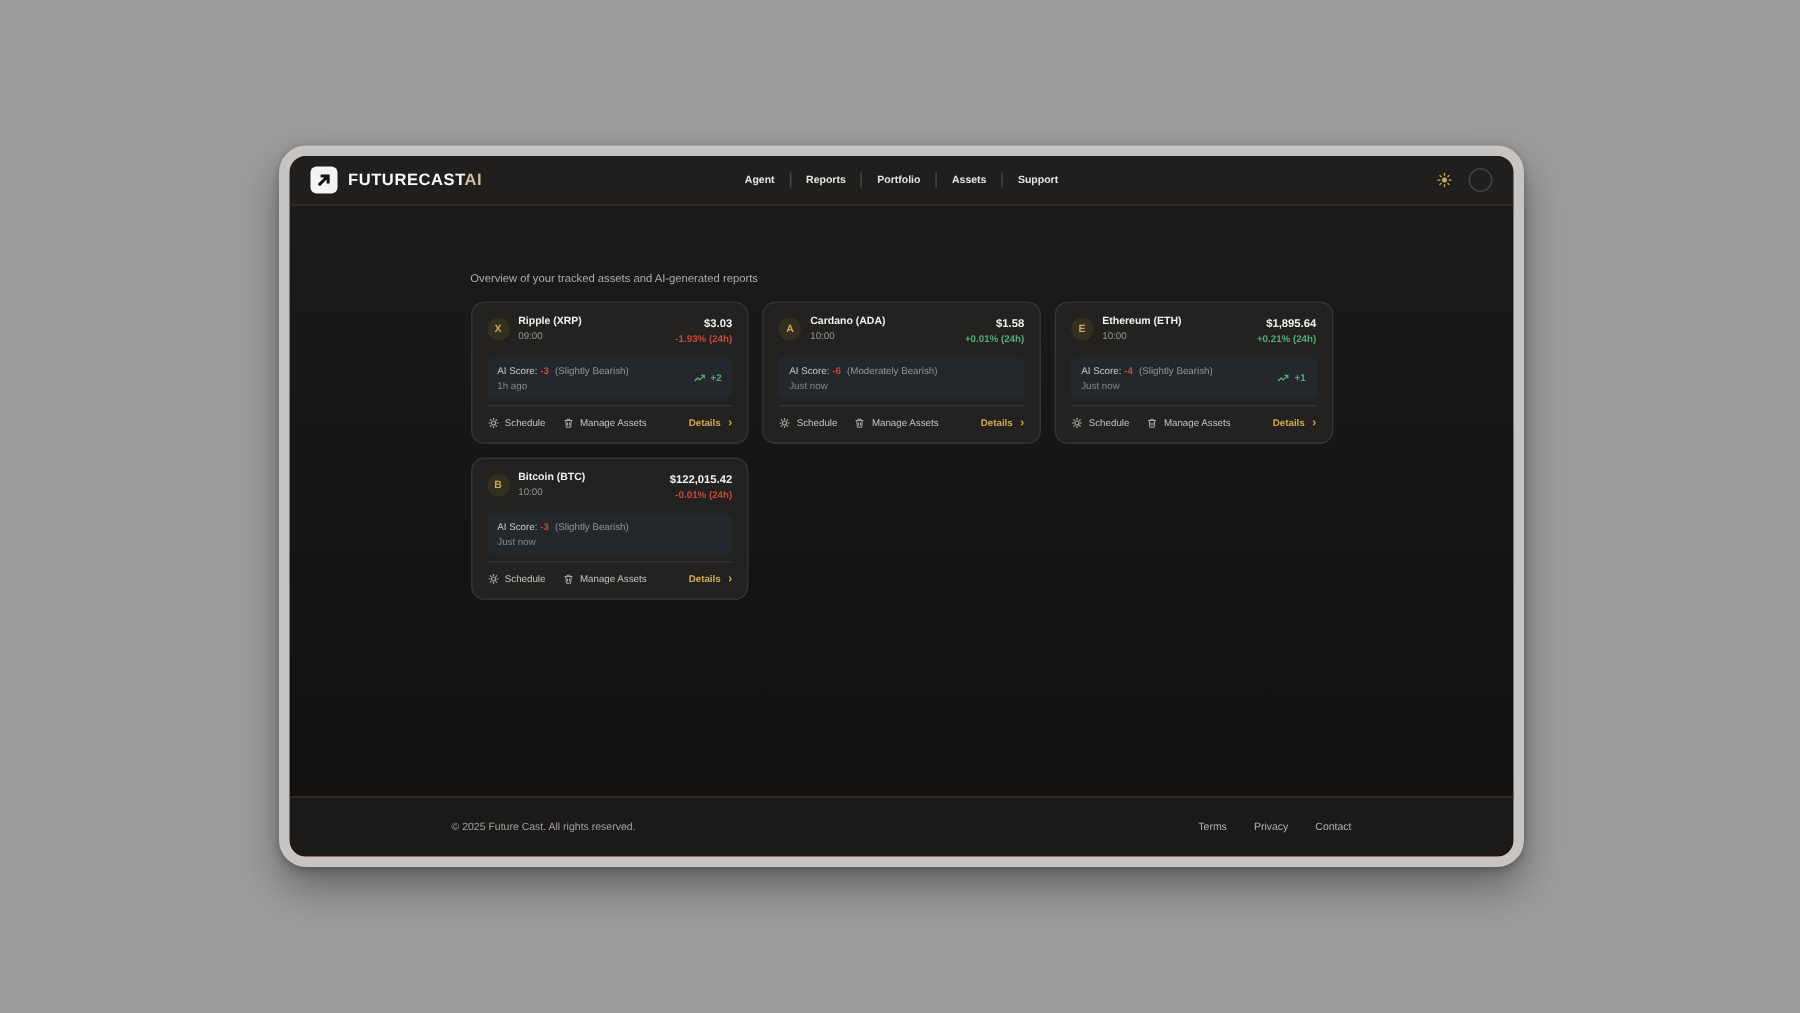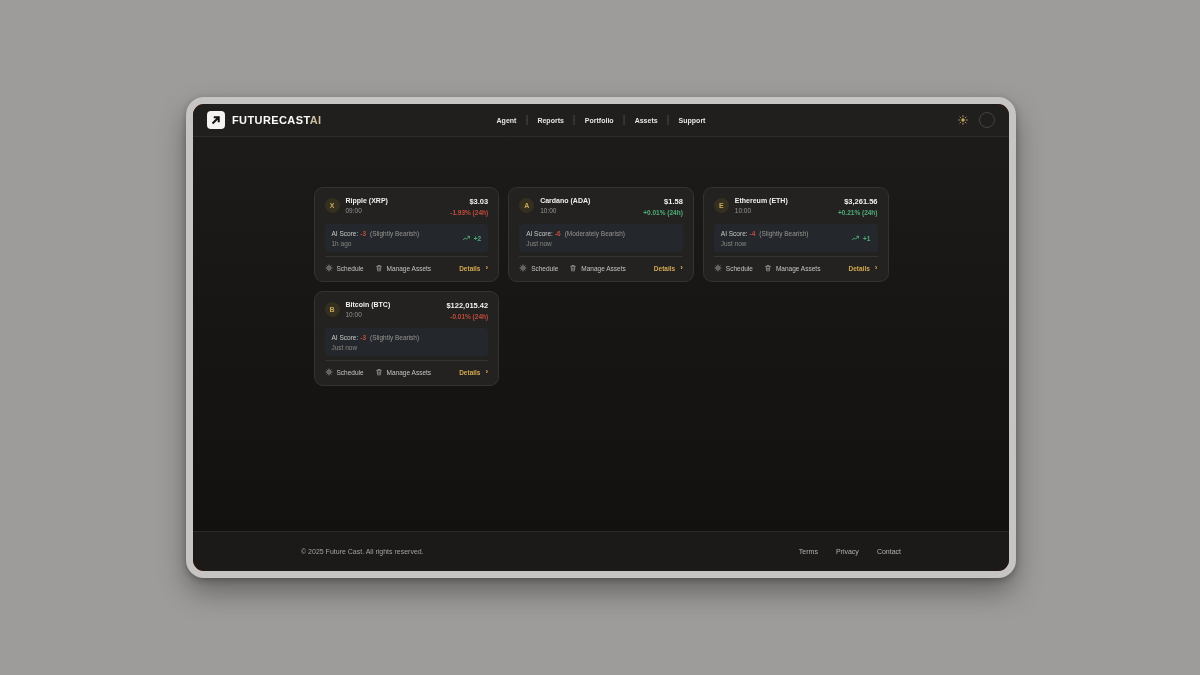--- a/index.html
+++ b/index.html
@@ -155,20 +155,21 @@
               <line x1="17.3" y1="6.7" x2="19.4" y2="4.6"></line>
           </g>
         </svg>
       </button>
       <div class="avatar"></div>
     </div>
   </header>
 
   <main class="app-main">
     <div class="container">
+      <p class="page-subtitle">Overview of your tracked assets and AI-generated reports</p>
 
       <div class="cards-grid">
 
         <article class="card">
           <div class="card-head">
             <span class="coin">X</span>
             <div>
               <div class="asset-name">Ripple (XRP)</div>
               <div class="asset-time">09:00</div>
             </div>
@@ -279,21 +280,21 @@
         </article>
 
         <article class="card">
           <div class="card-head">
             <span class="coin">E</span>
             <div>
               <div class="asset-name">Ethereum (ETH)</div>
               <div class="asset-time">10:00</div>
             </div>
             <div class="price-block">
-              <div class="price">$3,261.56</div>
+              <div class="price">$1,895.64</div>
               <div class="change pos">+0.21% (24h)</div>
             </div>
           </div>
           <div class="ai-box">
             <div>
               <div class="ai-line">
                 <span>AI Score:</span><span class="score">-4</span><span class="sentiment">(Slightly Bearish)</span>
               </div>
               <div class="ago">Just now</div>
             </div>

